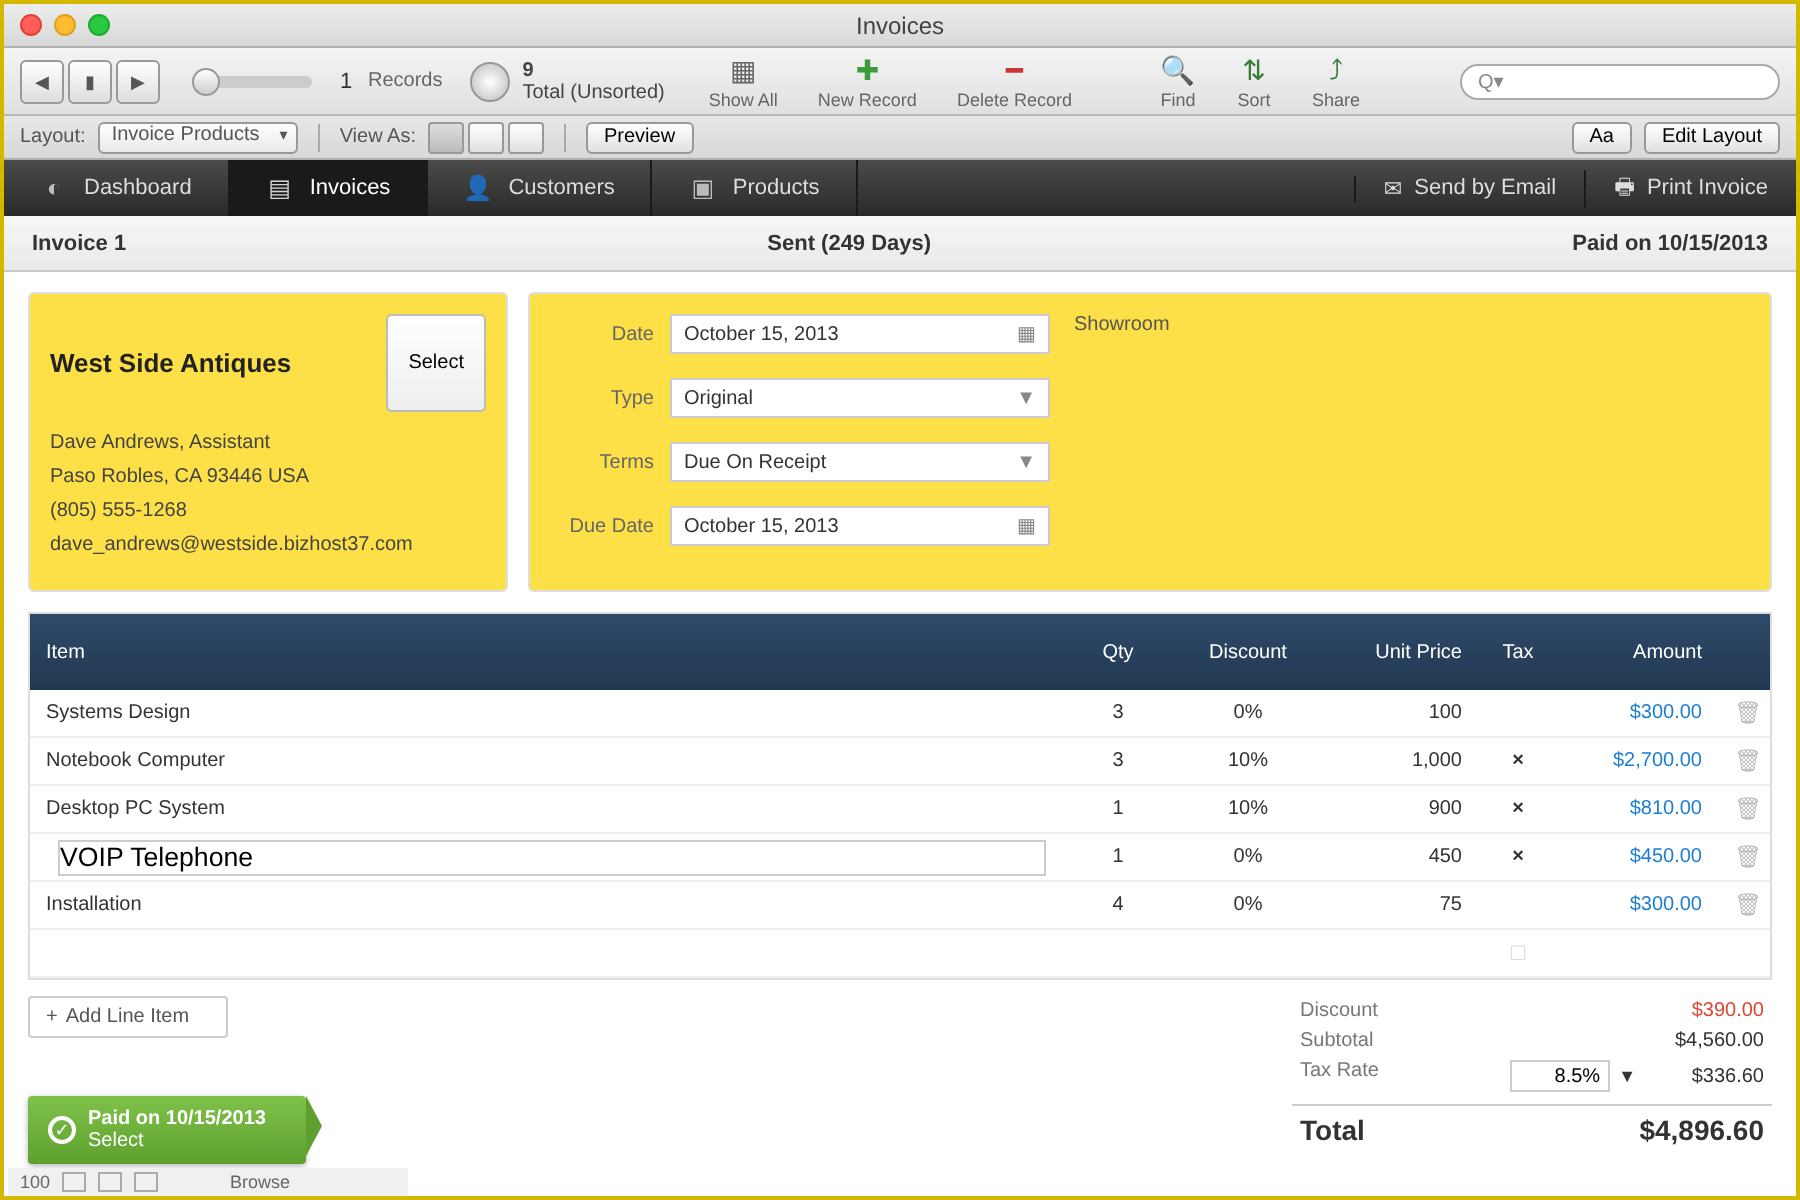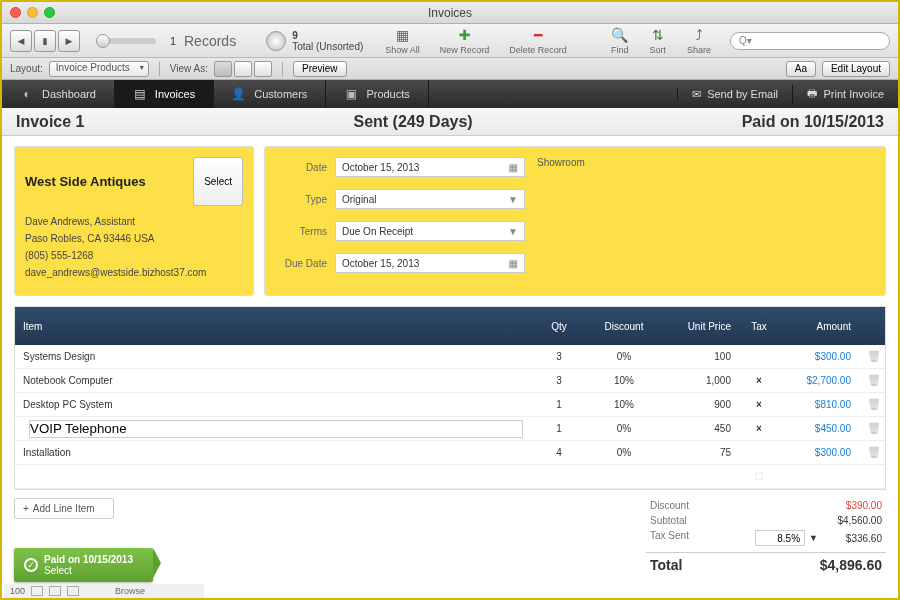--- a/index.html
+++ b/index.html
@@ -29,21 +29,21 @@
 .view-btns{display:flex;gap:2px}
 .vbtn{width:18px;height:16px;background:linear-gradient(#fff,#e0e0e0);border:1px solid #999;border-radius:2px}
 .vbtn.active{background:linear-gradient(#ddd,#bbb)}
 .small-btn{height:16px;background:linear-gradient(#fff,#e0e0e0);border:1px solid #999;border-radius:3px;padding:0 8px;font-size:10px}
 .tabbar{height:28px;background:linear-gradient(#4a4a4a,#2a2a2a);display:flex;align-items:stretch;color:#ddd}
 .tab{display:flex;align-items:center;gap:8px;padding:0 18px;font-size:11px;border-right:1px solid #1a1a1a}
 .tab.active{background:#1a1a1a;color:#fff}
 .tab-ico{width:14px;height:14px;display:flex;align-items:center;justify-content:center;font-size:12px;opacity:.8}
 .tab-actions{margin-left:auto;display:flex;align-items:center}
 .tact{display:flex;align-items:center;gap:6px;padding:0 14px;font-size:11px;color:#ddd;border-left:1px solid #1a1a1a}
-.info-row{height:28px;background:linear-gradient(#f7f7f7,#e9e9e9);border-bottom:1px solid #ccc;display:flex;align-items:center;padding:0 14px;font-size:16px;font-weight:bold;color:#333}
+.info-row{height:28px;background:linear-gradient(#f7f7f7,#e9e9e9);border-bottom:1px solid #ccc;display:flex;align-items:center;padding:0 14px;font-size:11px;font-weight:bold;color:#333}
 .info-center{flex:1;text-align:center}
 .content{display:flex;gap:10px;padding:10px 12px}
 .card{background:#fde047;border:1px solid #ddd;border-radius:3px;padding:10px}
 .cust{width:240px}
 .cust-hdr{display:flex;justify-content:space-between;align-items:center;margin-bottom:10px}
 .cust-name{font-size:13px;font-weight:bold;color:#222}
 .btn{background:linear-gradient(#fff,#eee);border:1px solid #bbb;border-radius:3px;padding:18px 10px;font-size:10px}
 .cust-line{font-size:10px;color:#444;margin-bottom:6px}
 .details{flex:1;display:flex;gap:0}
 .dfields{width:250px}
@@ -98,21 +98,21 @@
 </div>
 
 <div class="tool-row">
   <div class="nav-group">
     <div class="nav-btn">◀</div>
     <div class="nav-btn">▮</div>
     <div class="nav-btn">▶</div>
   </div>
   <div class="slider"></div>
   <div style="font-size:11px;width:14px;text-align:center">1</div>
-  <div style="font-size:14px;color:#666;margin-right:26px">Records</div>
+  <div style="font-size:10px;color:#666;margin-right:10px">Records</div>
   <div class="records">
     <div class="rec-icon"></div>
     <div class="rec-text">
       <div><b>9</b></div>
       <div>Total (Unsorted)</div>
     </div>
   </div>
   <div class="tb-item">
       <div class="tb-ico">▦</div>
       <span>Show All</span>
@@ -322,21 +322,21 @@
   <div class="totals">
     <div class="totrow">
         <span class="totlbl">Discount</span>
         <span class="totval disc" style="color:#d43">$390.00</span>
       </div>
     <div class="totrow">
         <span class="totlbl">Subtotal</span>
         <span class="totval">$4,560.00</span>
       </div>
     <div class="totrow">
-        <span class="totlbl">Tax Sent</span>
+        <span class="totlbl">Tax Rate</span>
         <span class="taxrate">
           <input class="trate-inp" value="8.5%" style="">
           <span style="font-size:9px">▼</span>
           <span class="totval" style="width:60px;text-align:right;display:inline-block">$336.60</span>
         </span>
       </div>
     <div class="totrow grand">
         <span>Total</span>
         <span>$4,896.60</span>
       </div>

